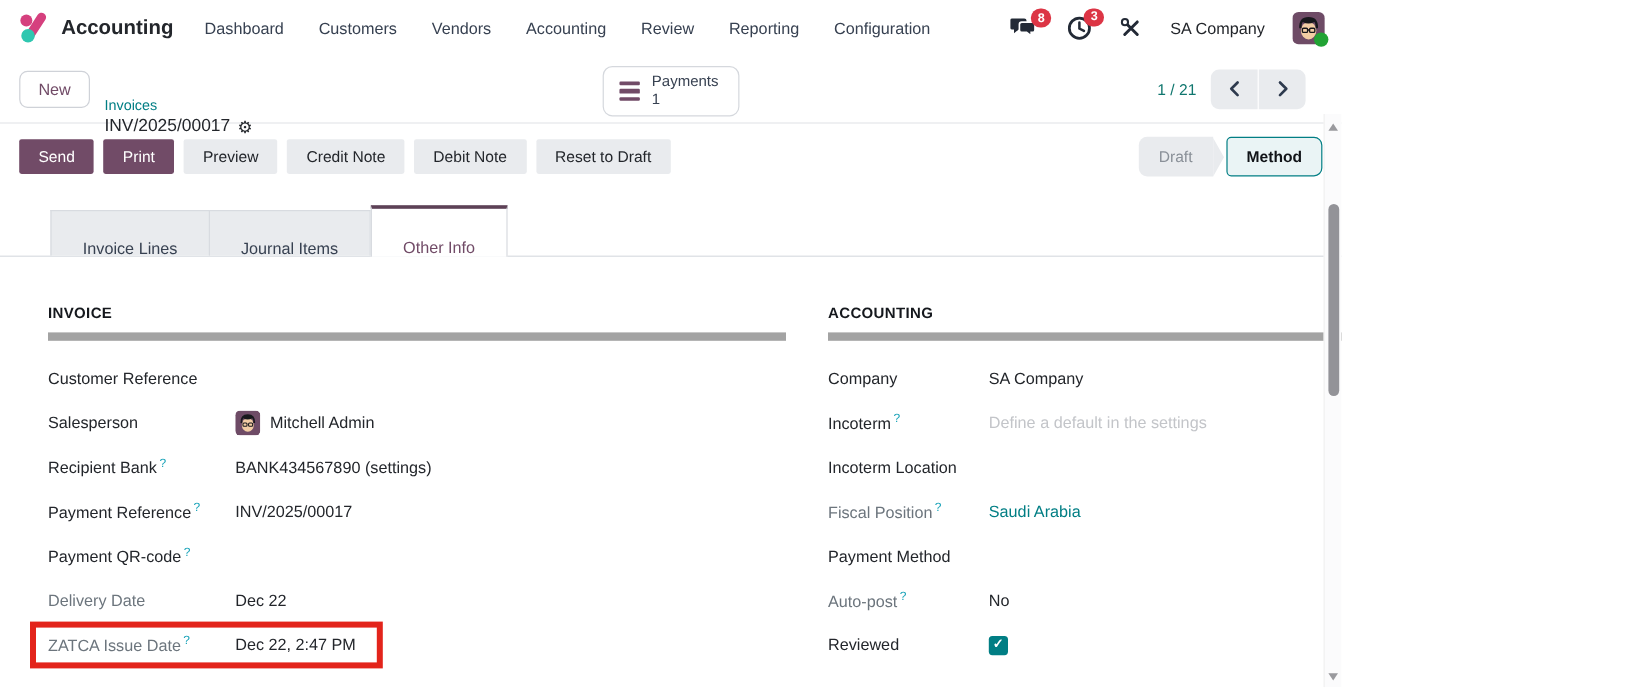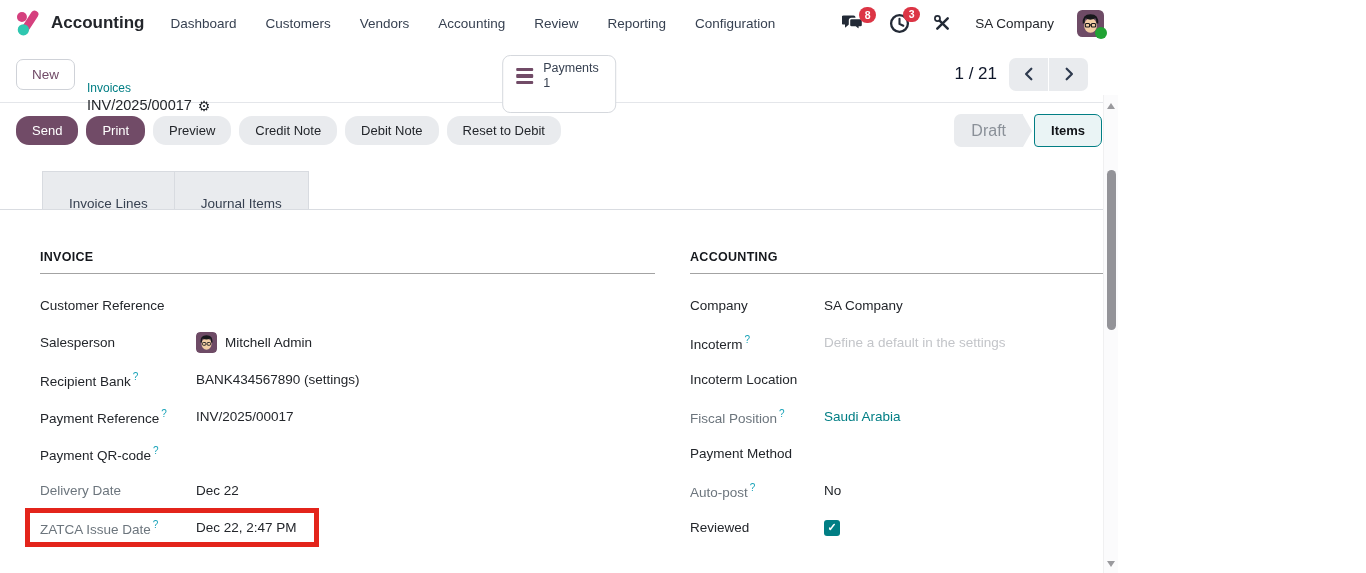--- a/index.html
+++ b/index.html
@@ -21,52 +21,52 @@
   .presence-dot { position:absolute; right:-3px; bottom:-2px; width:12px; height:12px; border-radius:50%; background:#21a334; }
 
   
   .control-panel { height:57px; display:flex; align-items:center; padding:0 16px; border-bottom:1px solid #e4e6ea; position:relative; background:#fff; }
   .cp-left { display:flex; align-items:center; gap:12px; }
   .btn-new { background:#fff; border:1px solid #cfd2d8; border-radius:7px; color:#714B67; font-size:13.5px; padding:7px 15px; cursor:pointer; font-family:inherit; }
   .breadcrumbs { display:flex; flex-direction:column; line-height:1.25; }
   .bc-parent { color:#017e84; font-size:12px; text-decoration:none; cursor:pointer;margin-top:48px; }
   .bc-current { display:flex; align-items:center; gap:6px; font-size:14.5px; color:#23262b; font-weight:500; }
   .gear { font-size:14px; color:#23262b; cursor:pointer; line-height:1; }
-  .payments-btn { position:absolute; left:50%; transform:translateX(-50%); top:9px; display:flex; align-items:center; gap:10px; background:#fff; border:1px solid #d5d8dd; border-radius:8px; padding:5px 16px 21px 13px; cursor:pointer; font-family:inherit; }
+  .payments-btn { position:absolute; left:50%; transform:translateX(-50%); top:9px; display:flex; align-items:center; gap:10px; background:#fff; border:1px solid #d5d8dd; border-radius:8px; padding:5px 16px 5px 13px; cursor:pointer; font-family:inherit; }
   .bars-icon { display:flex; flex-direction:column; gap:3px; }
   .bars-icon i { display:block; width:17px; height:3.5px; background:#714B67; border-radius:1px; }
   .pb-text { display:flex; flex-direction:column; align-items:flex-start; line-height:1.2; }
   .pb-label { font-size:12.5px; color:#374151; }
   .pb-count { font-size:12.5px; color:#374151; }
   .cp-right { margin-left:auto; display:flex; align-items:center; gap:12px; padding-right:14px; }
-  .pager-text { font-size:17px; color:#0f172a; }
+  .pager-text { font-size:13px; color:#0f766e; }
   .pager-btns { display:flex; gap:1px; }
   .pager-btns button { width:39px; height:33px; background:#e9ebee; border:none; cursor:pointer; display:flex; align-items:center; justify-content:center; }
   .pager-btns button:first-child { border-radius:7px 0 0 7px; }
   .pager-btns button:last-child { border-radius:0 7px 7px 0; }
 
   
   .statusbar { display:flex; align-items:center; justify-content:space-between; padding:11px 16px 10px 16px; background:#fff; }
   .sb-buttons { display:flex; gap:8px; }
-  .sb-buttons button { font-family:inherit; font-size:13px; padding:7px 16px; border-radius:13px; border:none; cursor:pointer; background:#e9ebee; color:#23262b; }
+  .sb-buttons button { font-family:inherit; font-size:13px; padding:7px 16px; border-radius:2px; border:none; cursor:pointer; background:#e9ebee; color:#23262b; }
   .sb-buttons button.primary { background:#714B67; color:#fff; }
   .sb-status { display:flex; align-items:center; height:33px; }
-  .st-draft { background:#e9ebee; color:#8a9098; font-size:16px; padding:0 17px; line-height:33px; border-radius:7px 0 0 7px; cursor:pointer; }
+  .st-draft { background:#e9ebee; color:#8a9098; font-size:13px; padding:0 17px; line-height:33px; border-radius:7px 0 0 7px; cursor:pointer; }
   .st-arrow { width:0; height:0; border-top:16.5px solid transparent; border-bottom:16.5px solid transparent; border-left:9px solid #e9ebee; margin-right:2px; }
   .st-posted { background:#eaf4f5; border:1px solid #017e84; color:#111418; font-weight:700; font-size:13px; padding:0 16px; line-height:31px; border-radius:4px 7px 7px 4px; }
 
   
   .sheet { background:#fff; }
   .tabs { display:flex; align-items:flex-end; padding-left:42px; border-bottom:1px solid #d9dce1; margin-top:14px; }
   .tab { font-size:13.5px; color:#374151; text-decoration:none; background:#e9ebee; border:1px solid #d8dbe0; border-bottom:none; padding:13px 26px; height:38px; line-height:38px; cursor:pointer; }
   .tab + .tab { border-left:none; }
   .tab.active { background:#fff; color:#714B67; border-top:3.5px solid #5d4156; height:43px; line-height:40px; margin-bottom:-1px; border-left:1px solid #d8dbe0; border-radius:0; }
 
   .sheet-content { display:grid; grid-template-columns:615px 620px; column-gap:35px; padding:40px 56px 0 40px; }
-  .sec-title { font-size:12.5px; font-weight:700; color:#15181d; letter-spacing:.3px; padding-bottom:9px; border-bottom:1px solid #a3a3a3; margin-bottom:20px; }
+  .sec-title { font-size:12.5px; font-weight:700; color:#15181d; letter-spacing:.3px; padding-bottom:9px; border-bottom:7px solid #a3a3a3; margin-bottom:20px; }
   .field-row { display:flex; align-items:center; min-height:23px; margin-bottom:14px; position:relative; }
   .flabel { font-size:13.5px; color:#23262b; font-weight:500; flex-shrink:0; }
   .col-left .flabel { width:156px; }
   .col-right .flabel { width:134px; }
   .flabel.muted { color:#6c757d; }
   .help { color:#17a2b8; font-size:10px; margin-left:2px; cursor:pointer; }
   .fvalue { font-size:13.5px; color:#23262b; display:flex; align-items:center; gap:8px; min-height:21px; cursor:text; }
   .fvalue.link { color:#017e84; cursor:pointer; }
   .fvalue.placeholder { color:#c3c5c9; }
   .mini-avatar { display:inline-flex; border-radius:4px; overflow:hidden; }
@@ -183,33 +183,34 @@
   </div>
 
   <div class="form-view">
     <div class="statusbar">
       <div class="sb-buttons">
         <button class="primary">Send</button>
         <button class="primary">Print</button>
         <button>Preview</button>
         <button>Credit Note</button>
         <button>Debit Note</button>
-        <button>Reset to Debit</button>
+        <button>Reset to Draft</button>
       </div>
       <div class="sb-status">
         <span class="st-draft">Draft</span>
         <span class="st-arrow"></span>
-        <span class="st-posted">Items</span>
+        <span class="st-posted">Method</span>
       </div>
     </div>
 
     <div class="sheet">
       <div class="tabs">
         <a class="tab">Invoice Lines</a>
         <a class="tab">Journal Items</a>
+        <a class="tab active">Other Info</a>
       </div>
 
       <div class="sheet-content">
 
         <div class="col col-left">
           <h3 class="sec-title">INVOICE</h3>
 
           <div class="field-row">
             <span class="flabel">Customer Reference</span>
             <span class="fvalue"></span>

